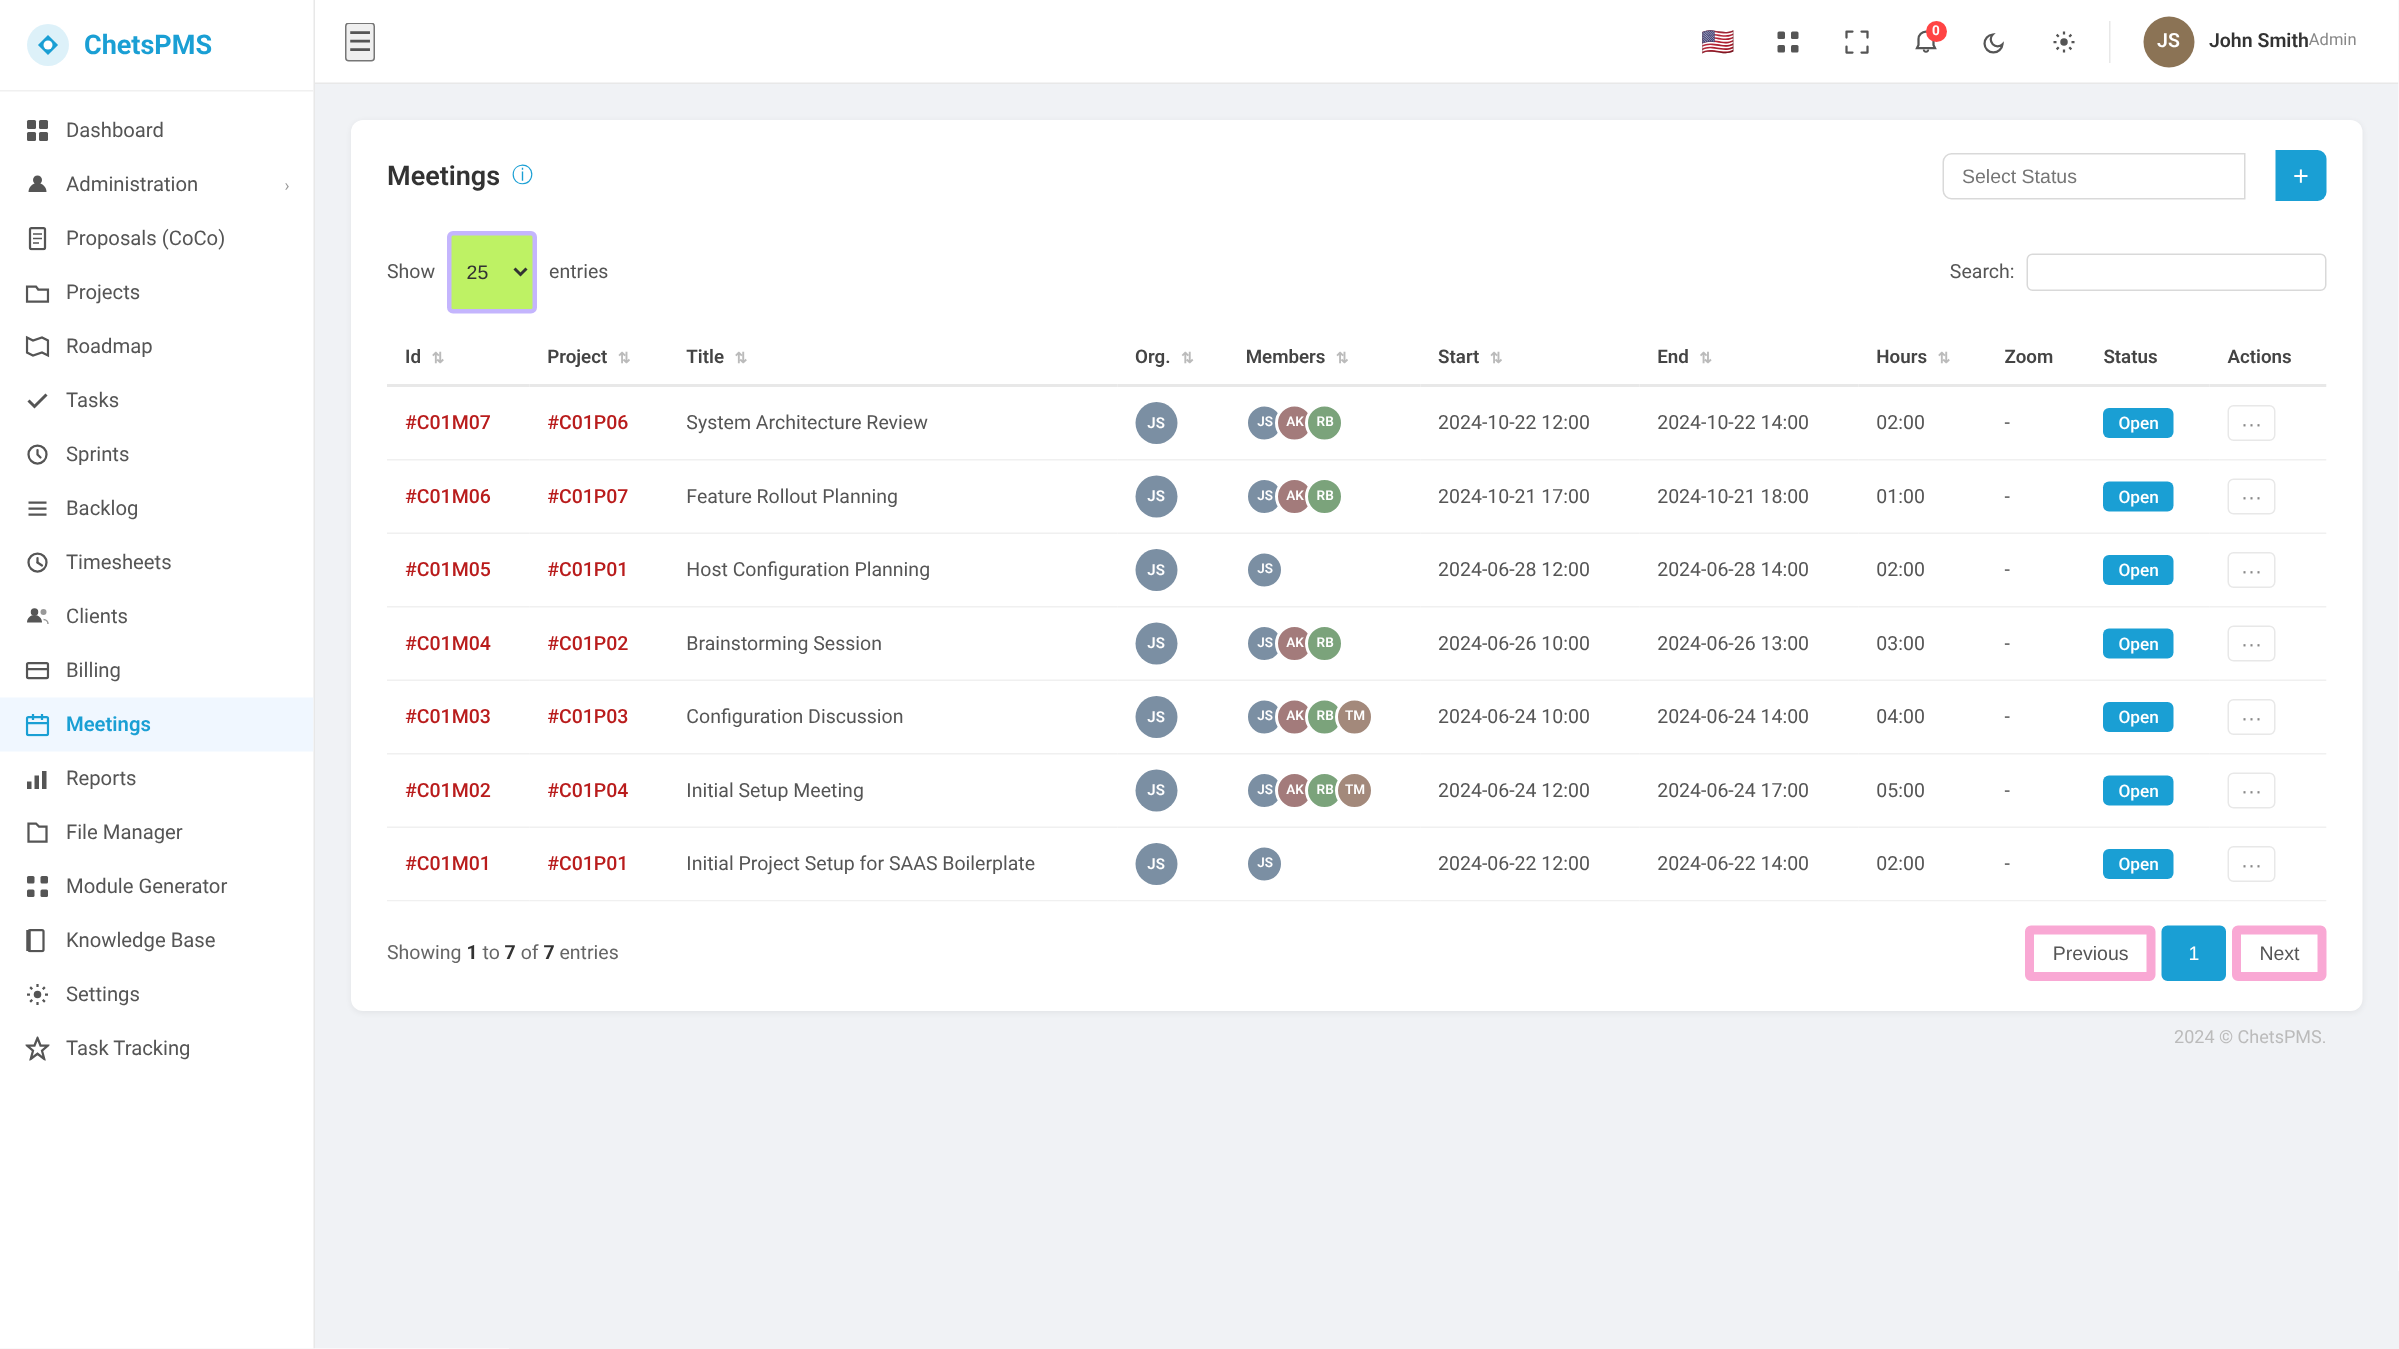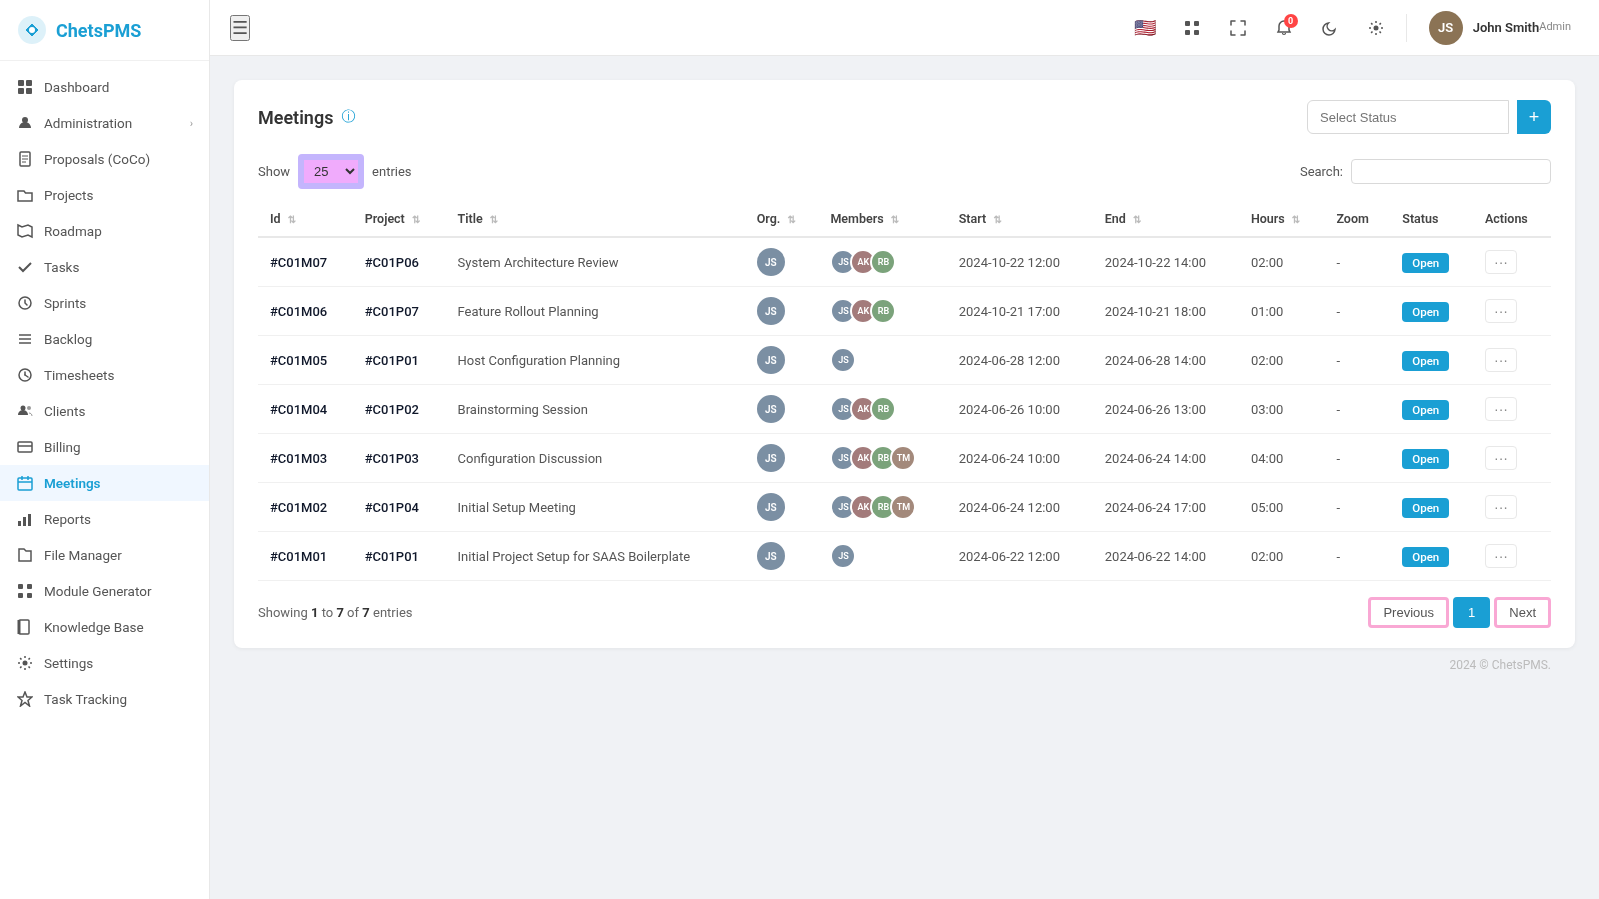--- a/index.html
+++ b/index.html
@@ -37,40 +37,40 @@
     .content { flex: 1; overflow-y: auto; padding: 24px; }
 
     
     .card { background: #fff; border-radius: 8px; padding: 20px 24px; box-shadow: 0 1px 4px rgba(0,0,0,0.06); }
 
     
     .card-header { display: flex; align-items: center; justify-content: space-between; margin-bottom: 20px; }
     .card-title-area { display: flex; align-items: center; gap: 8px; }
     .card-title { font-size: 18px; font-weight: 600; color: #333; }
     .card-title-icon { color: #1a9fd4; font-size: 14px; }
-    .card-actions { display: flex; gap: 8px; padding-left: 28px; }
+    .card-actions { display: flex; align-items: center; gap: 20px; padding-left: 28px; }
     .select-status { border: 1px solid #d9d9d9; border-radius: 6px 0 0 6px; padding: 7px 12px; font-size: 13px; color: #888; background: #fff; outline: none; min-width: 160px; cursor: pointer; }
     .add-btn { background: #1a9fd4; color: #fff; border: none; border-radius: 0 6px 6px 0; width: 34px; height: 34px; font-size: 18px; cursor: pointer; display: flex; align-items: center; justify-content: center; }
 
     
     .table-controls { display: flex; align-items: center; justify-content: space-between; margin-bottom: 12px; }
     .show-entries { display: flex; align-items: center; gap: 8px; font-size: 13px; color: #555; }
-    .show-entries select { border: 6px solid #c4b5fd; border-radius: 4px; padding: 3px 6px; font-size: 13px; color: #333; background: #f0abfc; }
+    .show-entries select { border: 3px solid #c4b5fd; border-radius: 4px; padding: 16px 6px; font-size: 13px; color: #333; background: #bef264; }
     .search-area { display: flex; align-items: center; gap: 8px; font-size: 13px; color: #555; }
     .search-input { border: 1px solid #d9d9d9; border-radius: 4px; padding: 4px 10px; font-size: 13px; outline: none; width: 200px; }
 
     
     .table-wrapper { overflow-x: auto; }
     table { width: 100%; border-collapse: collapse; font-size: 13px; }
     thead tr { border-bottom: 2px solid #e8e8e8; }
     th { padding: 10px 12px; text-align: left; font-weight: 600; color: #444; white-space: nowrap; font-size: 12.5px; }
     th .sort-icon { display: inline-block; margin-left: 4px; color: #bbb; font-size: 10px; }
     tbody tr { border-bottom: 1px solid #f0f0f0; }
     td { padding: 10px 12px; color: #555; white-space: nowrap; }
-    .link-id { color: #0f172a; text-decoration: none; font-weight: 500; }
+    .link-id { color: #b91c1c; text-decoration: none; font-weight: 500; }
 
     
     .avatar-group { display: flex; align-items: center; }
     .avatar-sm { width: 26px; height: 26px; border-radius: 50%; border: 2px solid #fff; background: #8B7355; display: flex; align-items: center; justify-content: center; font-size: 9px; font-weight: 600; color: #fff; overflow: hidden; margin-left: -6px; }
     .avatar-sm:first-child { margin-left: 0; }
     .avatar-sm.color1 { background: #7b8fa3; }
     .avatar-sm.color2 { background: #a37b7b; }
     .avatar-sm.color3 { background: #7ba37b; }
     .avatar-sm.color4 { background: #a3897b; }
     .avatar-org { width: 28px; height: 28px; border-radius: 50%; background: #8B7355; display: flex; align-items: center; justify-content: center; font-size: 10px; font-weight: 600; color: #fff; }
@@ -79,21 +79,21 @@
     .badge-open { background: #1a9fd4; color: #fff; padding: 3px 10px; border-radius: 4px; font-size: 11.5px; font-weight: 500; }
 
     
     .actions-btn { background: none; border: 1px solid #e8e8e8; border-radius: 4px; padding: 3px 8px; cursor: pointer; color: #888; font-size: 14px; }
 
     
     .table-footer { display: flex; align-items: center; justify-content: space-between; margin-top: 16px; }
     .showing-text { font-size: 13px; color: #666; }
     .showing-text strong { color: #333; }
     .pagination { display: flex; align-items: center; gap: 4px; }
-    .page-btn { padding: 5px 12px; border: 3px solid #f9a8d4; background: #fff; border-radius: 4px; font-size: 13px; cursor: pointer; color: #555; }
+    .page-btn { padding: 5px 12px; border: 6px solid #f9a8d4; background: #fff; border-radius: 4px; font-size: 13px; cursor: pointer; color: #555; }
     .page-btn.active { background: #1a9fd4; color: #fff; border-color: #1a9fd4; }
 
     
     .page-footer { text-align: right; padding: 10px 24px; font-size: 12px; color: #bbb; }
   </style>
 </head>
 <body>
 
 <aside class="sidebar">
   <div class="sidebar-logo">

